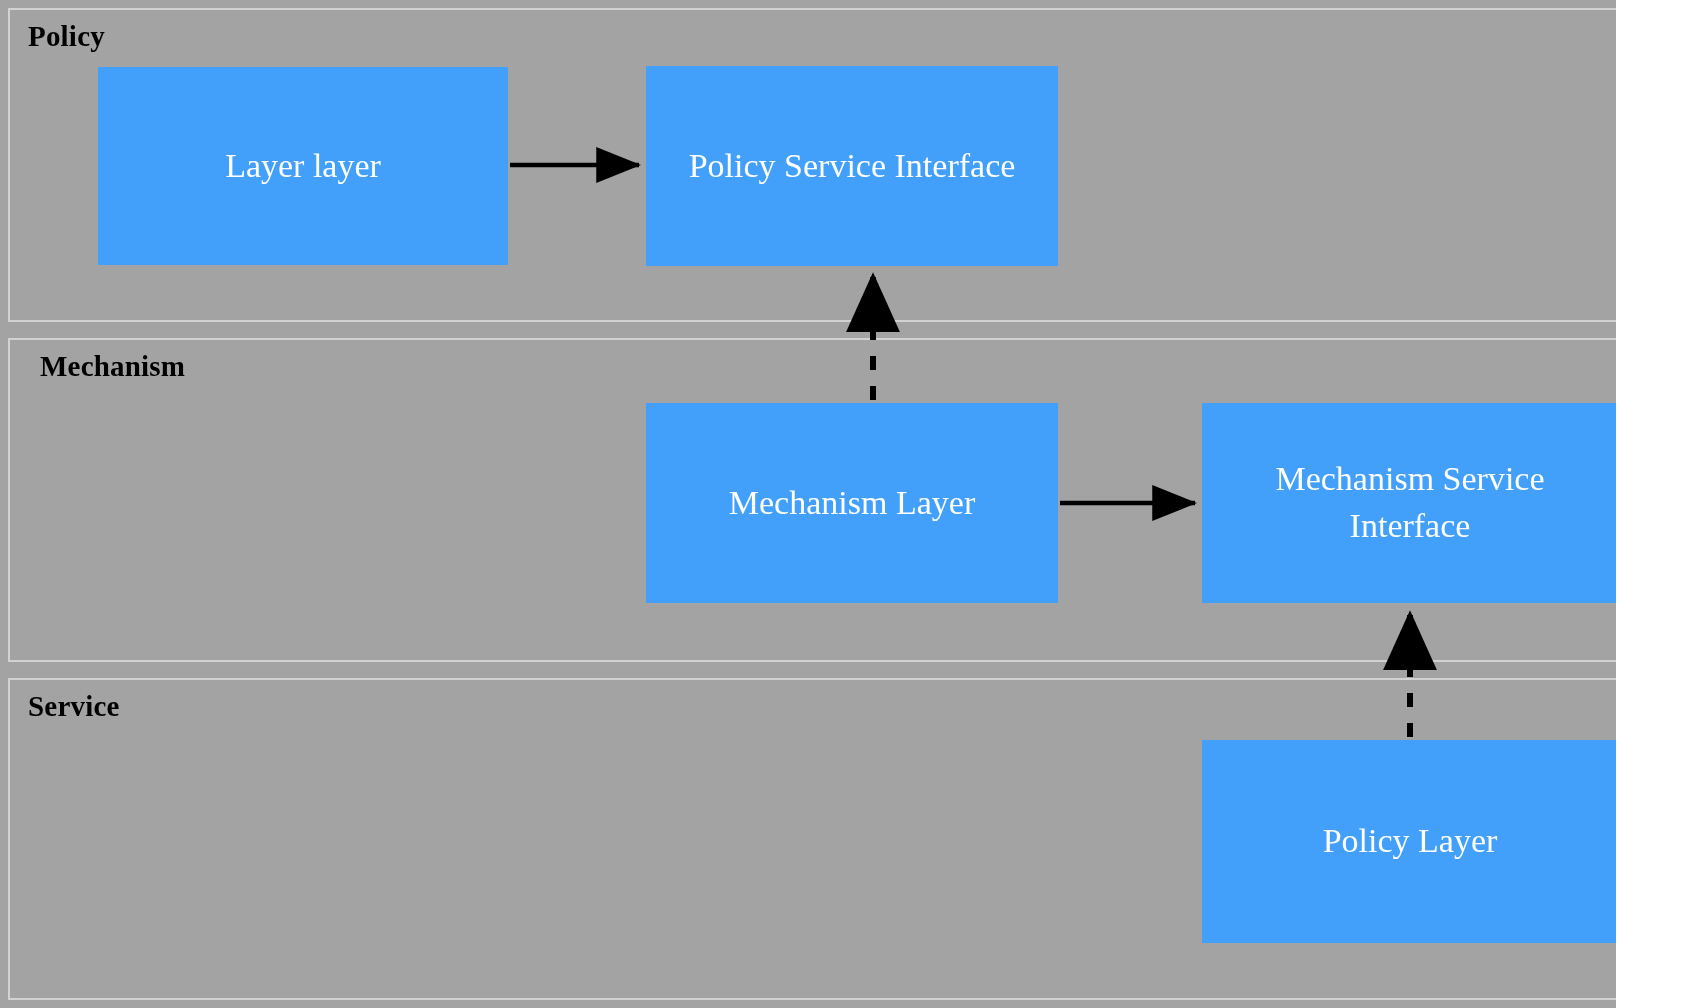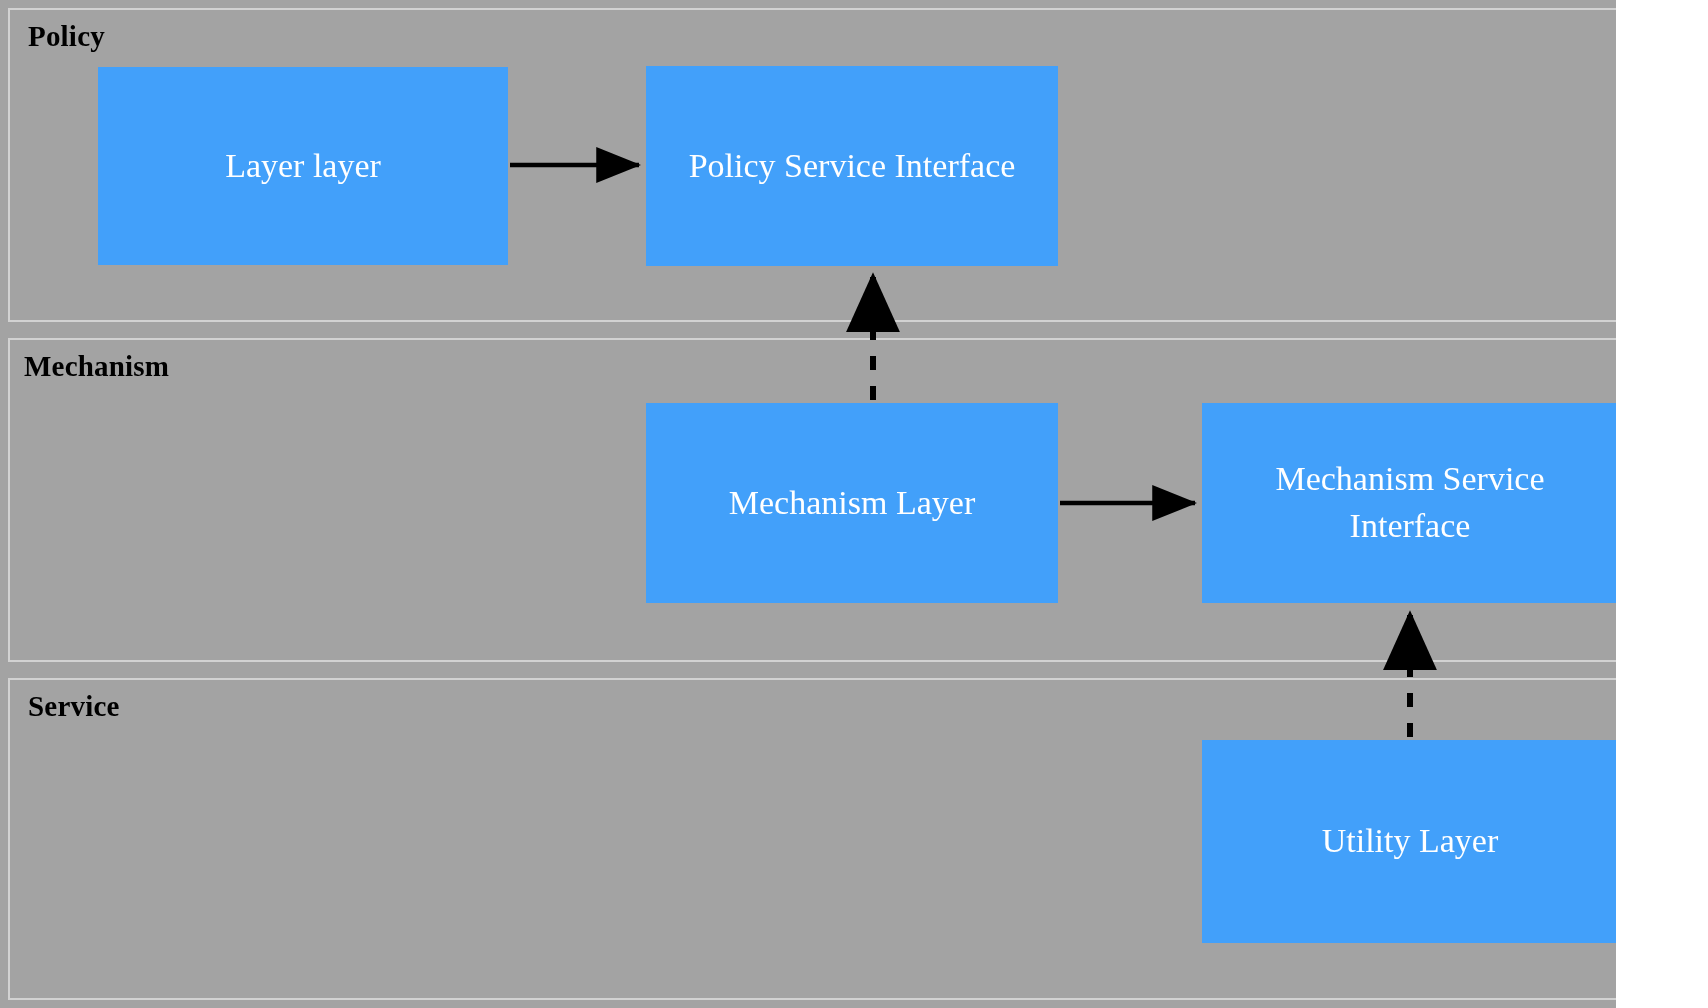--- a/index.html
+++ b/index.html
@@ -57,21 +57,21 @@
 </head>
 <body>
 
 <div id="canvas">
 
   <div class="section" style="left:8px; top:8px; width:1694px; height:314px;"></div>
   <div class="section" style="left:8px; top:338px; width:1694px; height:324px;"></div>
   <div class="section" style="left:8px; top:678px; width:1694px; height:322px;"></div>
 
   <div class="section-label" style="left:28px; top:22px;">Policy</div>
-  <div class="section-label" style="left:24px; top:352px;">Mechanism</div>
+  <div class="section-label" style="left:40px; top:352px;">Mechanism</div>
   <div class="section-label" style="left:28px; top:692px;">Service</div>
 
   <svg class="edge-layer" viewBox="0 0 1708 1008" xmlns="http://www.w3.org/2000/svg">
     <defs>
       <marker id="arrowhead" markerWidth="10" markerHeight="8" refX="9.5" refY="4" orient="auto" markerUnits="strokeWidth">
         <path d="M0,0 L10,4 L0,8 Z" fill="#000000"></path>
       </marker>
       <marker id="arrowhead-up" markerWidth="10" markerHeight="9" refX="9.2" refY="4.5" orient="auto" markerUnits="strokeWidth">
         <path d="M0,0 L10,4.5 L0,9 Z" fill="#000000"></path>
       </marker>
@@ -104,16 +104,16 @@
 
   <div class="node" style="left:646px; top:403px; width:412px; height:200px; background:#42a0fa;">
     <span>Mechanism Layer</span>
   </div>
 
   <div class="node" style="left:1202px; top:403px; width:416px; height:200px; background:#42a0fa;">
     <span style="max-width:385px;">Mechanism Service Interface</span>
   </div>
 
   <div class="node" style="left:1202px; top:740px; width:416px; height:203px; background:#42a0fa;">
-    <span>Utility Layer</span>
+    <span>Policy Layer</span>
   </div>
 
 </div>
 
 </body></html>

